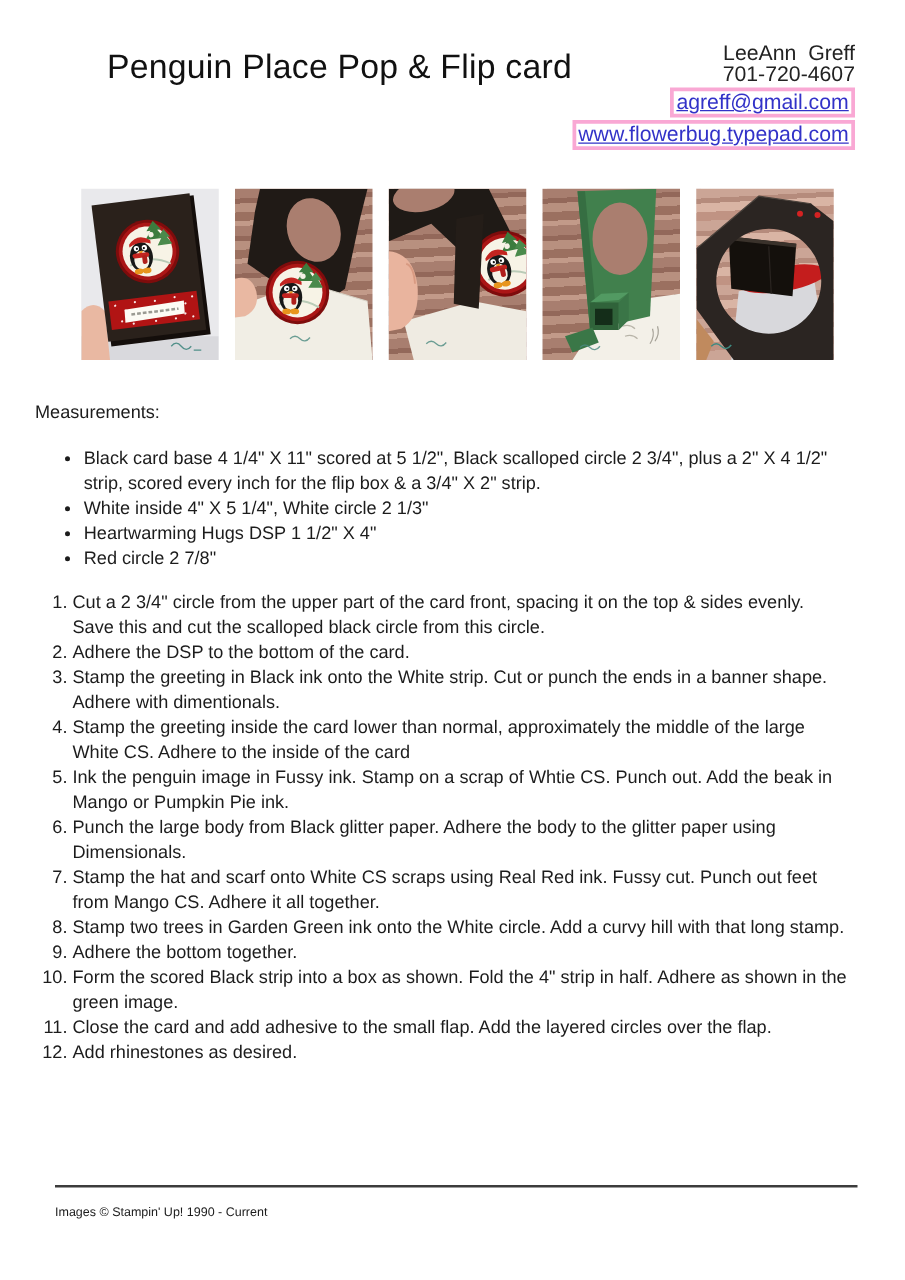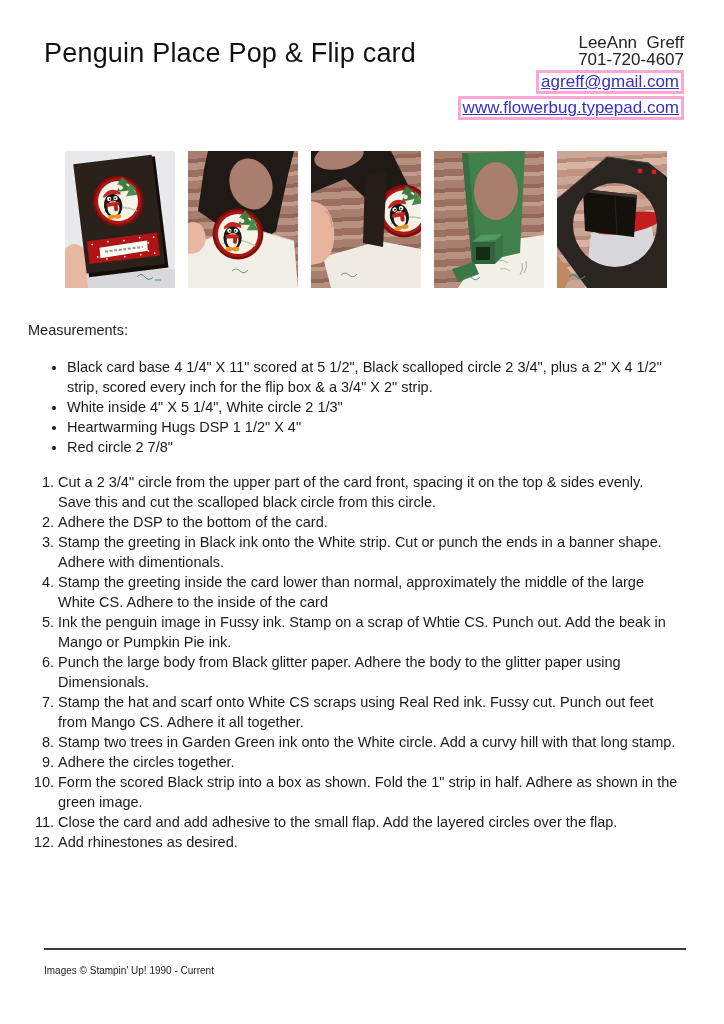--- a/index.html
+++ b/index.html
@@ -2,21 +2,21 @@
 <html><head>
 <meta charset="utf-8">
 <style>
   html,body { margin:0; padding:0; background:#ffffff; }
   .page {
     position:relative; width:724px; height:1024px; background:#ffffff;
     font-family:"Liberation Sans","DejaVu Sans",sans-serif; color:#1c1c1c;
     overflow:hidden;
   }
   
-  .header { display:flex; justify-content:space-between; align-items:flex-start; padding:34px 40px 0 44px; }
+  .header { display:flex; justify-content:flex-end; align-items:flex-start; padding:34px 40px 0 44px; }
   .title { font-size:27px; font-weight:400; margin:4px 0 0 0; letter-spacing:.2px; color:#111; }
   .contact { text-align:right; font-size:17px; line-height:17px; color:#222; }
   .contact .cline { white-space:pre; }
   .boxed-link {
     color:#3232c8; text-decoration:underline; border:3px solid #f9a8d4;
     padding:0 2px 1px 2px; display:inline-block; margin-top:2px; cursor:pointer;
   }
   
   .photos { display:flex; gap:13px; margin:31px 0 0 65px; }
   .ph { width:110px; height:137px; margin:0; position:relative; overflow:hidden; flex:0 0 auto; }
@@ -190,22 +190,22 @@
     <section class="sec-directions">
       <ol>
           <li>Cut a 2 3/4" circle from the upper part of the card front, spacing it on the top &amp; sides evenly. Save this and cut the scalloped black circle from this circle.</li>
           <li>Adhere the DSP to the bottom of the card.</li>
           <li>Stamp the greeting in Black ink onto the White strip. Cut or punch the ends in a banner shape.  Adhere with dimentionals.</li>
           <li>Stamp the greeting inside the card lower than normal, approximately the middle of the large White CS. Adhere to the inside of the card</li>
           <li>Ink the penguin image in Fussy ink. Stamp on a scrap of Whtie CS.  Punch out.  Add the beak in Mango or Pumpkin Pie ink.</li>
           <li>Punch the large body from Black glitter paper.  Adhere the body to the glitter paper using Dimensionals.</li>
           <li>Stamp the hat and scarf onto White CS scraps using Real Red ink.  Fussy cut.  Punch out feet from Mango CS.  Adhere it all together.</li>
           <li>Stamp two trees in Garden Green ink onto the White circle. Add a curvy hill with that long stamp.</li>
-          <li>Adhere the circles together.</li>
-          <li>Form the scored Black strip into a box as shown.  Fold the 1" strip in half.  Adhere as shown in the green image.</li>
+          <li>Adhere the bottom together.</li>
+          <li>Form the scored Black strip into a box as shown.  Fold the 4" strip in half.  Adhere as shown in the green image.</li>
           <li>Close the card and add adhesive to the small flap.  Add the layered circles over the flap.</li>
           <li>Add rhinestones as desired.</li>
         </ol>
     </section>
 
   </div>
 
   <div class="footer">
     <hr class="rule">
     <p class="copyright">Images © Stampin' Up! 1990 - Current</p>

